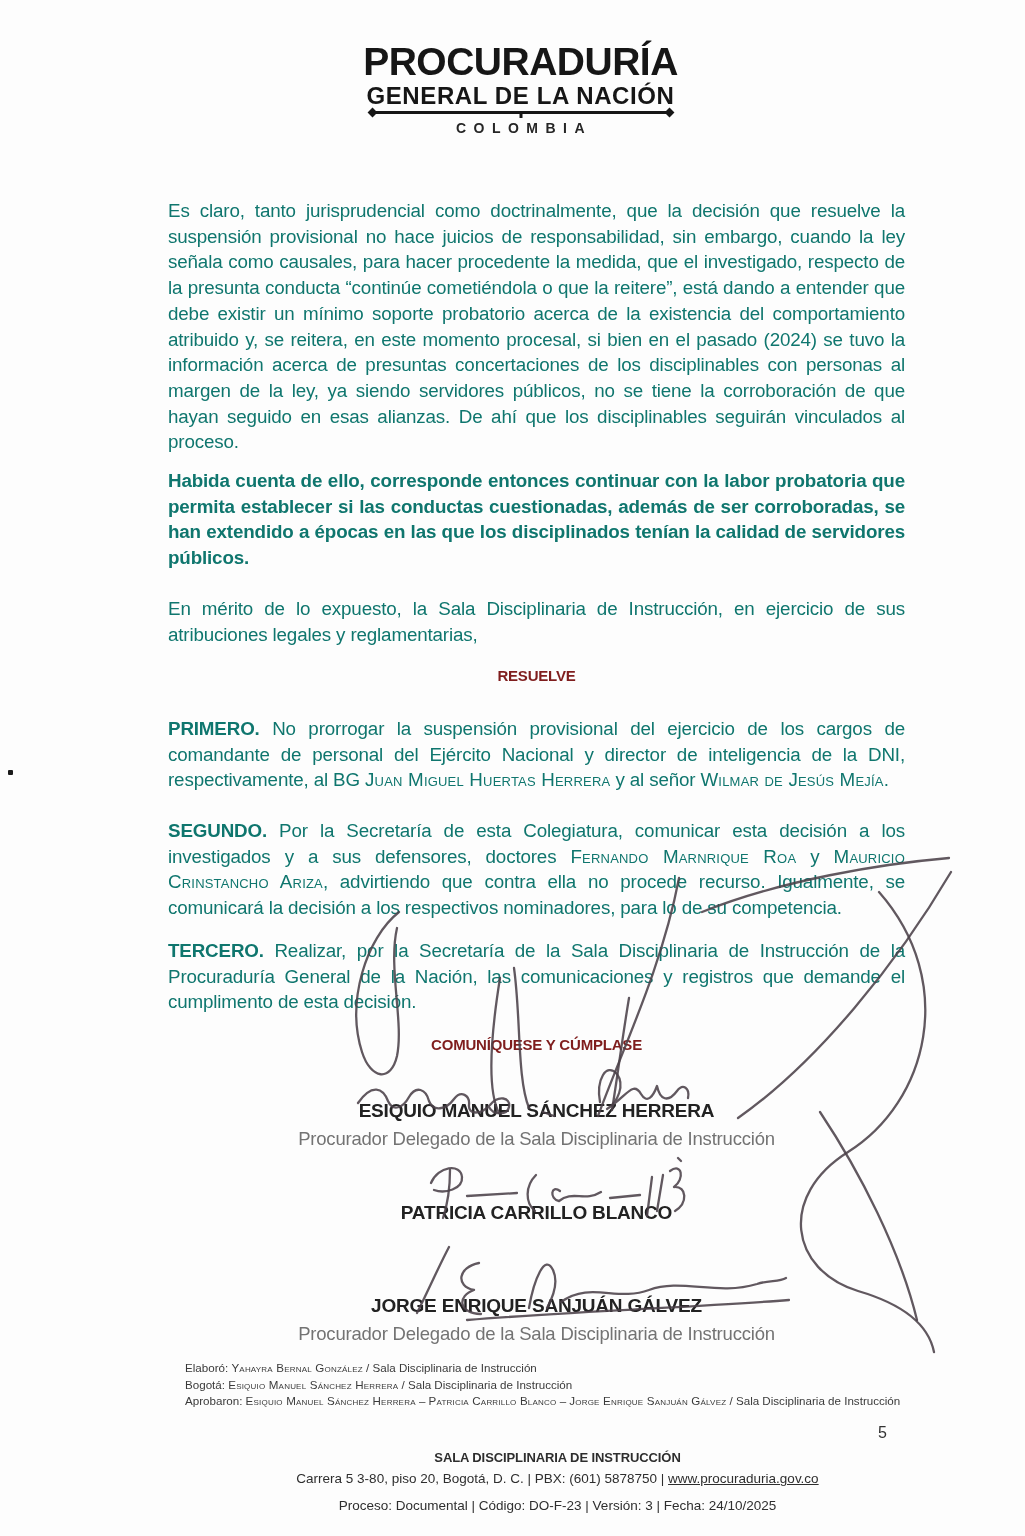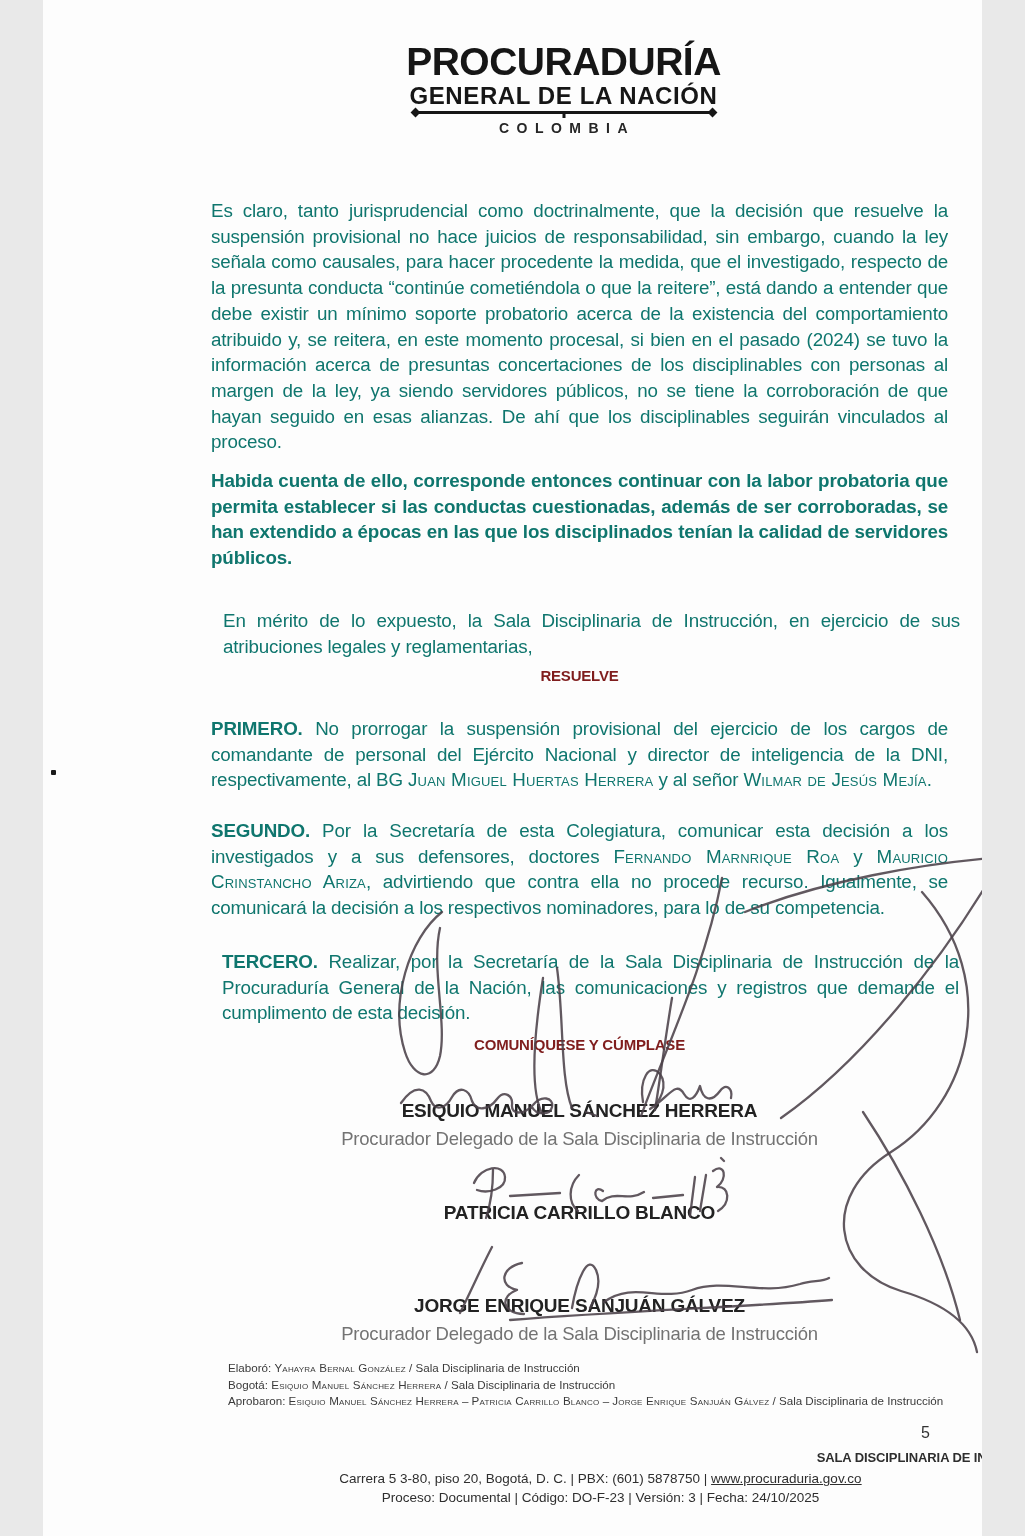--- a/index.html
+++ b/index.html
@@ -1,19 +1,19 @@
 <!DOCTYPE html>
 <html lang="es"><head>
 <meta charset="utf-8">
 <style>
   html,body{margin:0;padding:0;}
   body{background:#e9e9e9;}
   .page{
     position:relative;
-    width:939px;height:1536px;
+    width:1025px;height:1536px;
     margin:0 auto;
     background:#fdfdfd;
     font-family:"Liberation Sans", sans-serif;
     color:#262626;
     overflow:hidden;
   }
   
   .logo{position:absolute;top:42px;left:8px;width:1025px;text-align:center;line-height:1;}
   .logo-line1{font-size:39px;font-weight:800;letter-spacing:-0.5px;color:#161616;}
   .logo-line2{font-size:24px;font-weight:800;letter-spacing:0.6px;color:#161616;margin-top:3px;}
@@ -43,23 +43,23 @@
   }
   .sig-role{
     position:absolute;left:168px;width:737px;text-align:center;
     font-size:18.5px;color:#737373;letter-spacing:-0.2px;
   }
   
   .trace{position:absolute;left:165px;top:1360px;width:760px;font-size:11.6px;line-height:16.6px;color:#3a3a3a;margin-left:20px;}
   
   .page-number{position:absolute;left:878px;top:1424px;font-size:16px;color:#333;}
   .footer{position:absolute;left:95px;top:1450px;width:925px;text-align:center;color:#2e2e2e;}
-  .footer-title{font-size:13px;font-weight:700;letter-spacing:-0.1px;text-align:right;}
+  .footer-title{font-size:13px;font-weight:700;letter-spacing:-0.1px;}
   .footer-address{font-size:13.5px;margin-top:6px;}
-  .footer-process{font-size:13.5px;margin-top:4px;}
+  .footer-process{font-size:13.5px;margin-top:12px;}
   .u{text-decoration:underline;}
   
   .sig-overlay{position:absolute;left:0;top:850px;width:1025px;height:510px;pointer-events:none;}
   .sig-overlay path{fill:none;stroke:#4b4149;stroke-width:2.3;stroke-linecap:round;stroke-linejoin:round;opacity:0.88;}
   
   .stray-dot{position:absolute;left:8px;top:770px;width:5px;height:5px;background:#1a1a1a;border-radius:1px;}
 </style>
 </head>
 <body>
 
@@ -71,29 +71,29 @@
     <div class="logo-rule">
         <span class="mid-tick"></span>
       </div>
     <div class="logo-country">COLOMBIA</div>
   </div>
 
   <p class="doc-par" style="top:198px;margin:0;">Es claro, tanto jurisprudencial como doctrinalmente, que la decisión que resuelve la suspensión provisional no hace juicios de responsabilidad, sin embargo, cuando la ley señala como causales, para hacer procedente la medida, que el investigado, respecto de la presunta conducta “continúe cometiéndola o que la reitere”, está dando a entender que debe existir un mínimo soporte probatorio acerca de la existencia del comportamiento atribuido y, se reitera, en este momento procesal, si bien en el pasado (2024) se tuvo la información acerca de presuntas concertaciones de los disciplinables con personas al margen de la ley, ya siendo servidores públicos, no se tiene la corroboración de que hayan seguido en esas alianzas. De ahí que los disciplinables seguirán vinculados al proceso.</p>
 
   <p class="doc-par" style="top:468px;margin:0;font-weight:bold;">Habida cuenta de ello, corresponde entonces continuar con la labor probatoria que permita establecer si las conductas cuestionadas, además de ser corroboradas, se han extendido a épocas en las que los disciplinados tenían la calidad de servidores públicos.</p>
 
-  <p class="doc-par" style="top:596px;margin:12px;">En mérito de lo expuesto, la Sala Disciplinaria de Instrucción, en ejercicio de sus atribuciones legales y reglamentarias,</p>
+  <p class="doc-par" style="top:596px;margin:0;">En mérito de lo expuesto, la Sala Disciplinaria de Instrucción, en ejercicio de sus atribuciones legales y reglamentarias,</p>
 
   <div class="heading-center" style="top:667px;">RESUELVE</div>
 
   <p class="doc-par" style="top:716px;margin:0;"><span class="lead">PRIMERO.</span><span> No prorrogar la suspensión provisional del ejercicio de los cargos de comandante de personal del Ejército Nacional y director de inteligencia de la DNI, respectivamente, al BG </span><span class="sc">Juan Miguel Huertas Herrera</span><span> y al señor </span><span class="sc">Wilmar de Jesús Mejía</span><span>.</span></p>
 
   <p class="doc-par" style="top:818px;margin:0;"><span class="lead">SEGUNDO.</span><span> Por la Secretaría de esta Colegiatura, comunicar esta decisión a los investigados y a sus defensores, doctores </span><span class="sc">Fernando Marnrique Roa</span><span> y </span><span class="sc">Mauricio Crinstancho Ariza</span><span>, advirtiendo que contra ella no procede recurso. Igualmente, se comunicará la decisión a los respectivos nominadores, para lo de su competencia.</span></p>
 
-  <p class="doc-par" style="top:938px;margin:11px;"><span class="lead">TERCERO.</span><span> Realizar, por la Secretaría de la Sala Disciplinaria de Instrucción de la Procuraduría General de la Nación, las comunicaciones y registros que demande el cumplimento de esta decisión.</span></p>
+  <p class="doc-par" style="top:938px;margin:0;"><span class="lead">TERCERO.</span><span> Realizar, por la Secretaría de la Sala Disciplinaria de Instrucción de la Procuraduría General de la Nación, las comunicaciones y registros que demande el cumplimento de esta decisión.</span></p>
 
   <div class="heading-center" style="top:1036px;">COMUNÍQUESE Y CÚMPLASE</div>
 
   <div class="sig-name" style="top:1100px;">ESIQUIO MANUEL SÁNCHEZ HERRERA</div>
   <div class="sig-role" style="top:1128px;">Procurador Delegado de la Sala Disciplinaria de Instrucción</div>
 
   <div class="sig-name" style="top:1202px;">PATRICIA CARRILLO BLANCO</div>
 
   <div class="sig-name" style="top:1295px;">JORGE ENRIQUE SANJUÁN GÁLVEZ</div>
   <div class="sig-role" style="top:1323px;">Procurador Delegado de la Sala Disciplinaria de Instrucción</div>

